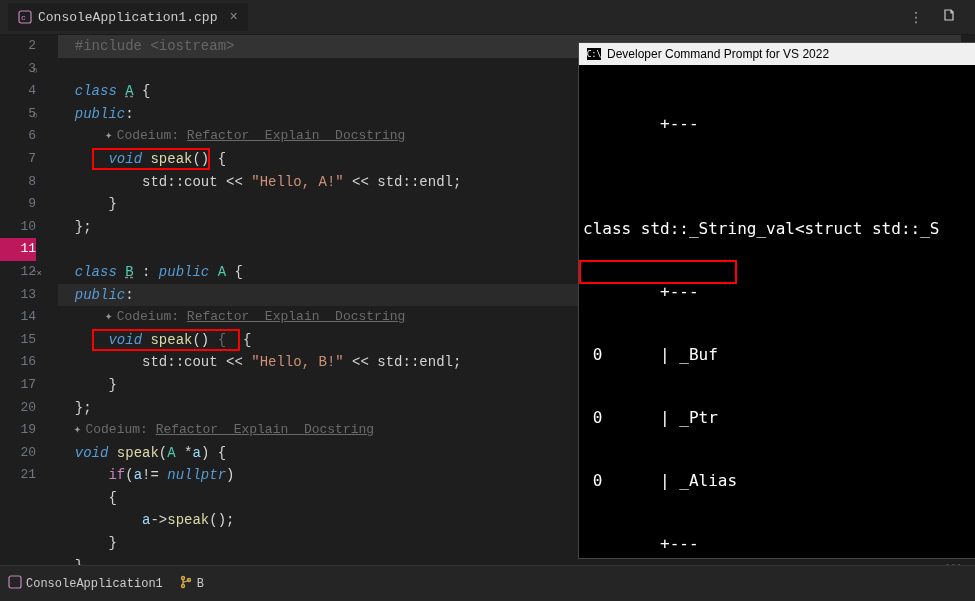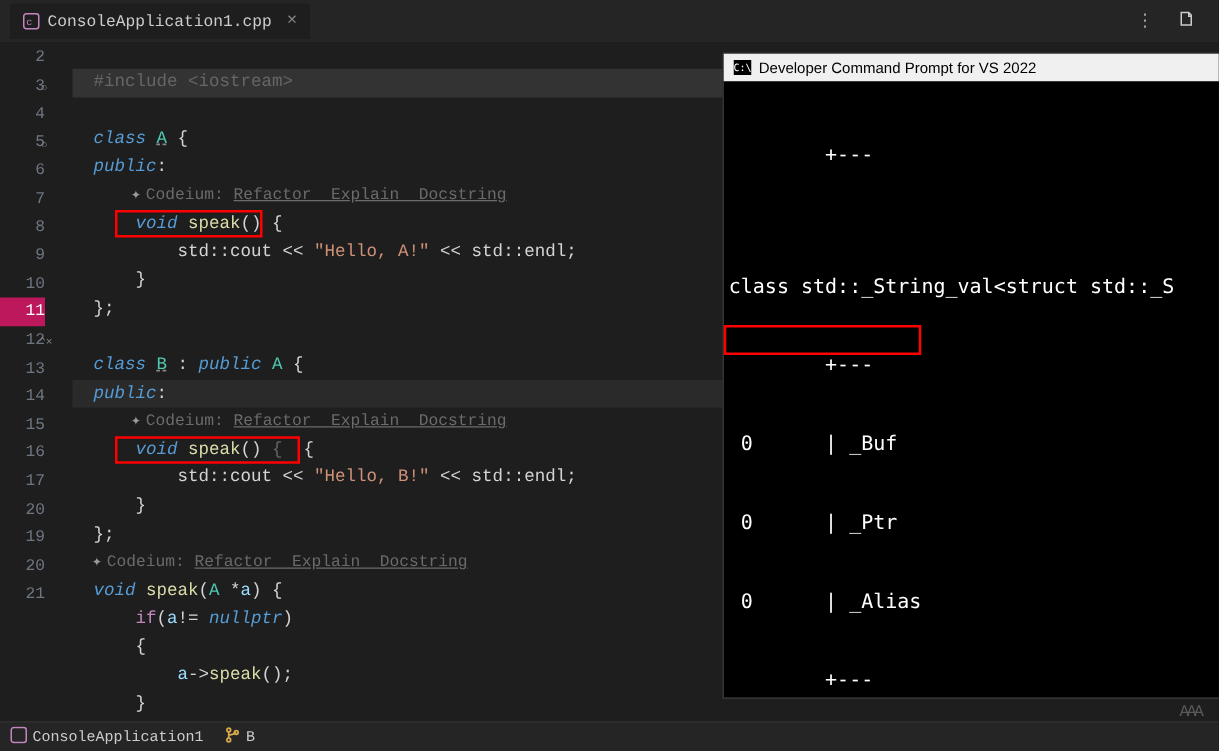--- a/index.html
+++ b/index.html
@@ -78,21 +78,20 @@
       position: absolute;
       right: -2px;
       top: 2px;
       font-size: 9px;
       color: #888;
     }
     .code-area {
       flex: 1;
       position: relative;
       padding-left: 8px;
-      margin-top: 20px;
     }
     .code-line {
       line-height: 22.6px;
       white-space: pre;
       position: relative;
     }
     .current-line {
       background: #2a2a2a;
     }
     .codelens {
@@ -153,21 +152,21 @@
       font-size: 16px;
       line-height: 21px;
       overflow: hidden;
       white-space: pre;
     }
     .status-bar {
       position: absolute;
       bottom: 0;
       left: 0;
       right: 0;
-      height: 24px;
+      height: 36px;
       background: #252526;
       border-top: 1px solid #333;
       display: flex;
       align-items: center;
       padding: 0 8px;
       gap: 16px;
       font-size: 12px;
       color: #ccc;
     }
     .status-item {

